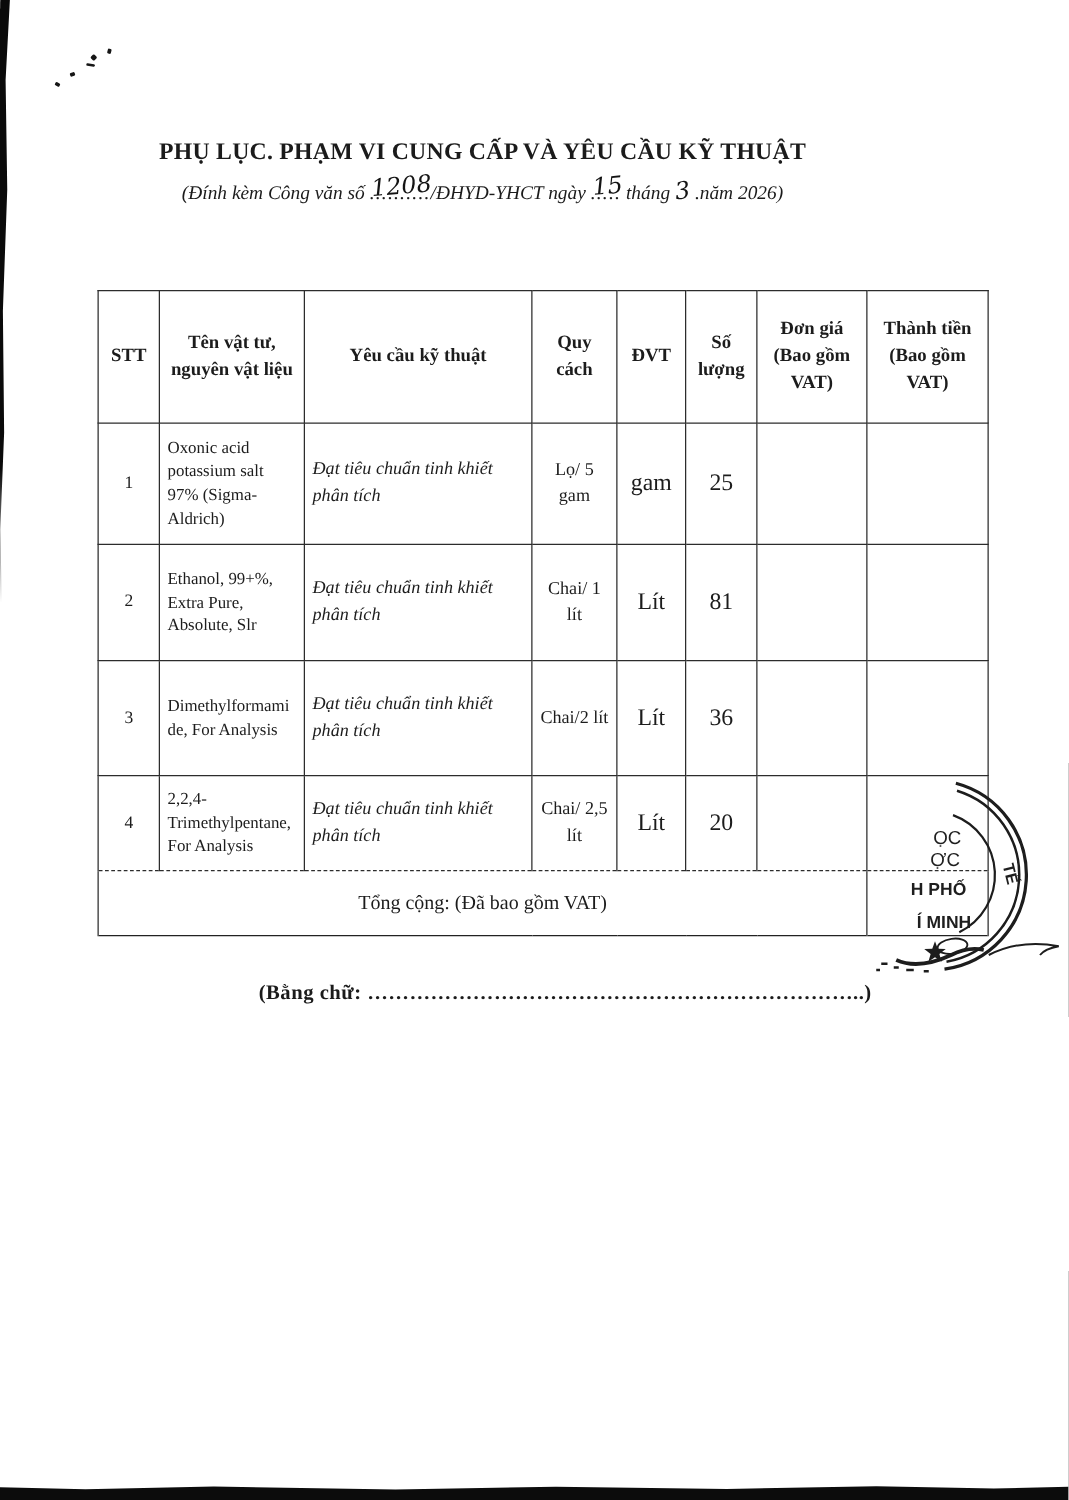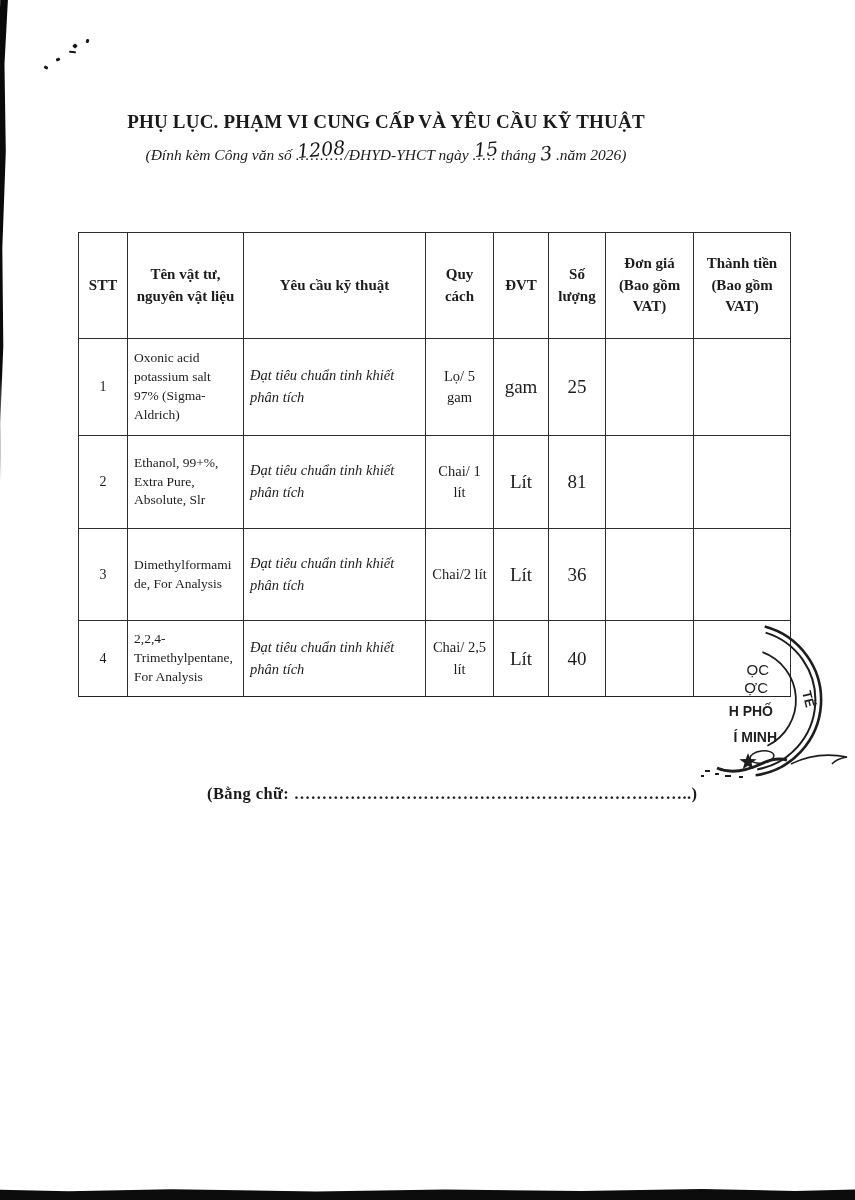--- a/index.html
+++ b/index.html
@@ -163,22 +163,26 @@
         <td class="qty">36</td>
         <td class="price"></td>
         <td class="total"></td>
       </tr>
       <tr class="r3">
         <td class="stt">4</td>
         <td class="name">2,2,4-Trimethylpentane, For Analysis</td>
         <td class="spec">Đạt tiêu chuẩn tinh khiết phân tích</td>
         <td class="pack">Chai/ 2,5 lít</td>
         <td class="unit">Lít</td>
-        <td class="qty">40</td>
-        <td class="price"></td>
+        <td class="qty">20</td>
+        <td class="price"></td>
+        <td class="total"></td>
+      </tr>
+      <tr class="totalrow">
+        <td class="total-label" colspan="7">Tổng cộng: (Đã bao gồm VAT)</td>
         <td class="total"></td>
       </tr>
     </tbody>
   </table>
 
   <div class="amount-words">(Bằng chữ: ……………………………………………………………..)</div>
 
   <svg class="stamp" viewBox="0 0 160 200">
     <path d="M 69.7 28.6 A 76 76 0 0 1 60.6 177.3" stroke-width="2.6"></path>
     <path d="M 70.6 34.6 A 70.5 70.5 0 0 1 62.2 171.4" stroke-width="2"></path>

